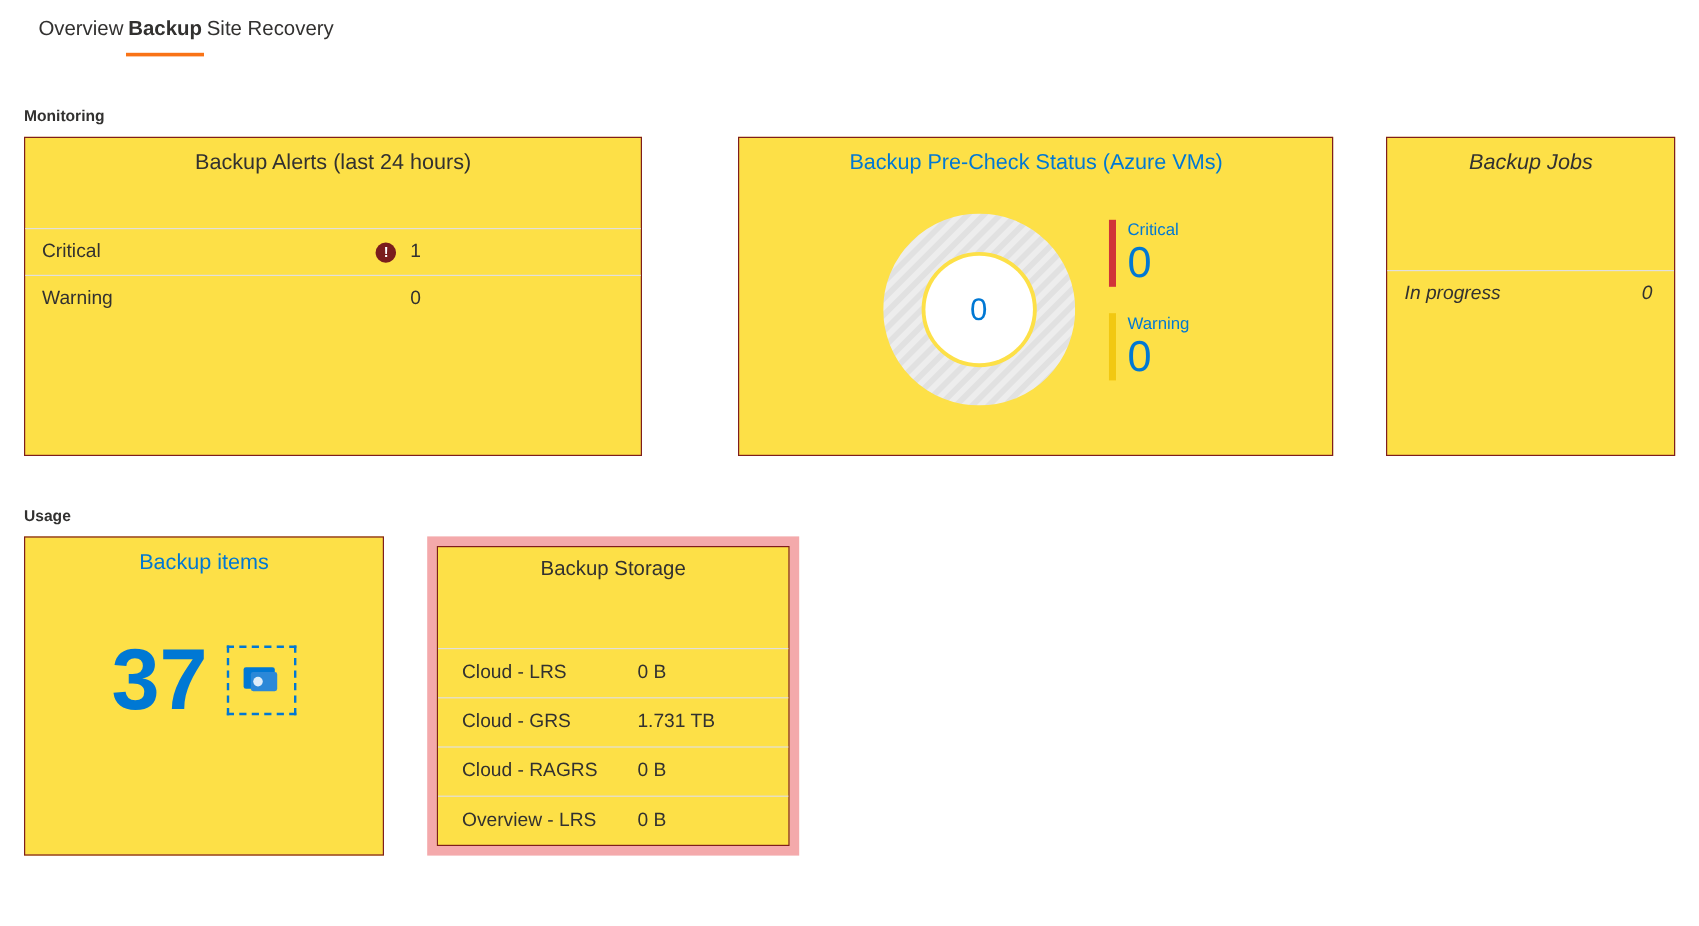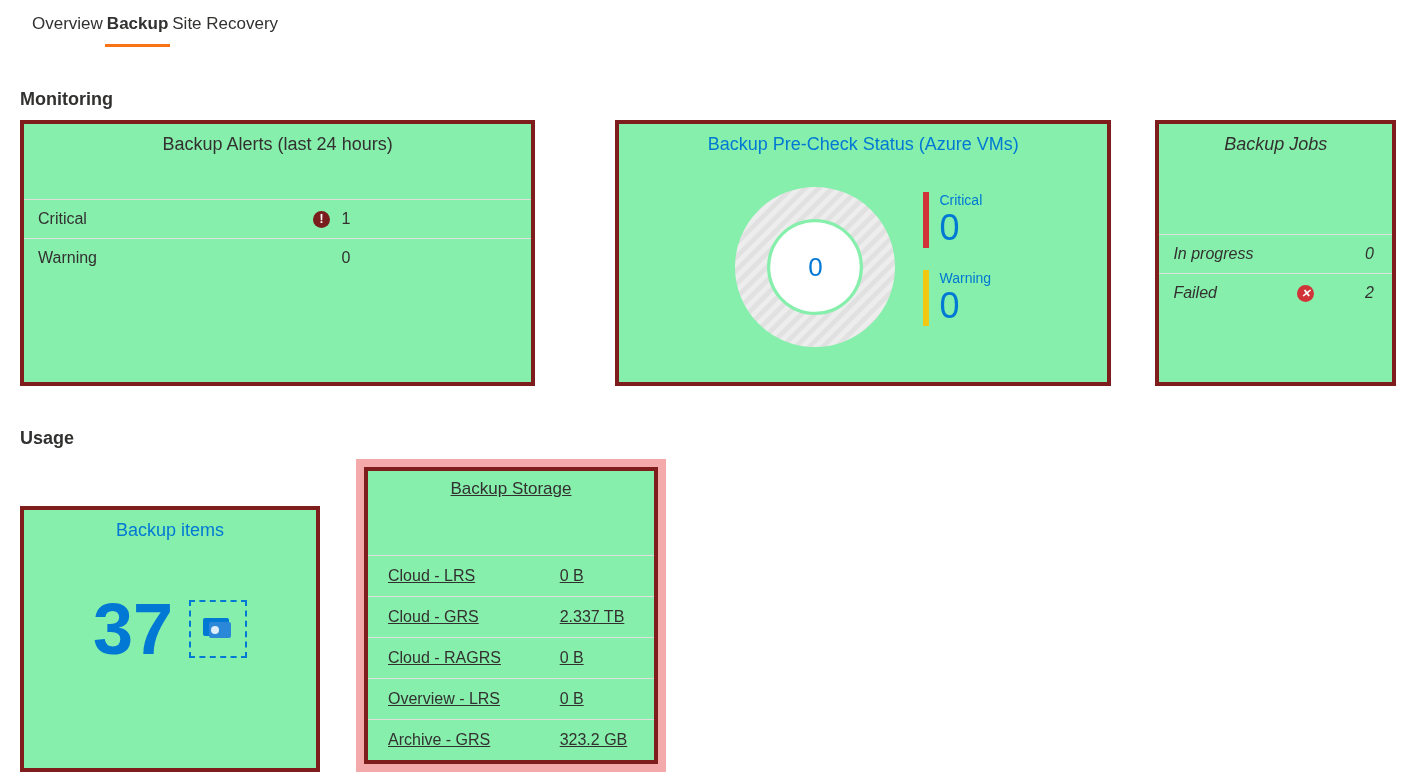--- a/index.html
+++ b/index.html
@@ -20,32 +20,32 @@
     color: #323130;
     padding: 6px 2px 10px 2px;
     cursor: pointer;
     border-bottom: 3px solid transparent;
   }
   .tab.active {
     font-weight: 600;
     border-bottom: 3px solid #f97316;
   }
   .section-title {
-    font-size: 18px;
+    font-size: 13px;
     font-weight: 700;
     margin: 42px 0 10px 0;
   }
   .cards-row {
     display: flex;
     gap: 44px;
     align-items: flex-start;
   }
   .card {
-    border: 4px solid #7f1d1d;
-    background: #86efac;
+    border: 1px solid #7f1d1d;
+    background: #fde047;
   }
   
   .card.alerts { width: 540px; height: 266px; }
   .card.precheck { width: 520px; height: 266px; margin-left: 36px; }
   .card.jobs { width: 252px; height: 266px; font-style: italic; }
   .card-title {
     text-align: center;
     font-size: 18px;
     color: #323130;
     padding: 10px 8px 8px 8px;
@@ -101,27 +101,26 @@
   }
   .big-number { font-size: 72px; color: #0078d4; font-weight: 700; line-height:1; }
   .items-icon-box {
     width: 58px; height: 58px;
     border: 2px dashed #0078d4;
     display:flex; align-items:center; justify-content:center;
   }
   .highlight {
     border: 8px solid #f4a9ab;
     padding: 0;
-    text-decoration: underline;
   }
   .storage .card-title { font-size: 17px; padding: 8px 8px 6px 8px; }
   .storage .rows { margin-top: 50px; }
   .storage .row { padding: 11px 20px; }
   .storage .row .label { width: 58%; }
-  .storage .row .value { color: #323130; margin-left: 29px; }
+  .storage .row .value { color: #323130; }
   .jobs .rows { margin-top: 71px; }
 </style>
 </head>
 <body>
 
 <div class="tabs">
   <div class="tab">Overview</div>
   <div class="tab active">Backup</div>
   <div class="tab">Site Recovery</div>
 </div>
@@ -183,27 +182,20 @@
   </div>
 
   <div class="card jobs">
     <div class="card-title">Backup Jobs</div>
     <div class="rows">
       <div class="row">
         <span class="label">In progress</span>
         <span class="icon-slot"></span>
         <span class="value right">0</span>
       </div>
-      <div class="row">
-        <span class="label">Failed</span>
-        <span class="icon-slot">
-            <span class="failed-icon">✕</span>
-          </span>
-        <span class="value right">2</span>
-      </div>
     </div>
   </div>
 
 </div>
 
 <div class="section-title">Usage</div>
 <div class="usage-row">
 
   <div class="card items">
     <div class="card-title link">Backup items</div>
@@ -222,31 +214,27 @@
   <div class="highlight">
     <div class="card storage">
       <div class="card-title">Backup Storage</div>
       <div class="rows">
         <div class="row">
           <span class="label">Cloud - LRS</span>
           <span class="value">0 B</span>
         </div>
         <div class="row">
           <span class="label">Cloud - GRS</span>
-          <span class="value">2.337 TB</span>
+          <span class="value">1.731 TB</span>
         </div>
         <div class="row">
           <span class="label">Cloud - RAGRS</span>
           <span class="value">0 B</span>
         </div>
         <div class="row">
           <span class="label">Overview - LRS</span>
           <span class="value">0 B</span>
         </div>
-        <div class="row">
-          <span class="label">Archive - GRS</span>
-          <span class="value">323.2 GB</span>
-        </div>
       </div>
     </div>
   </div>
 
 </div>
 
 </body></html>

